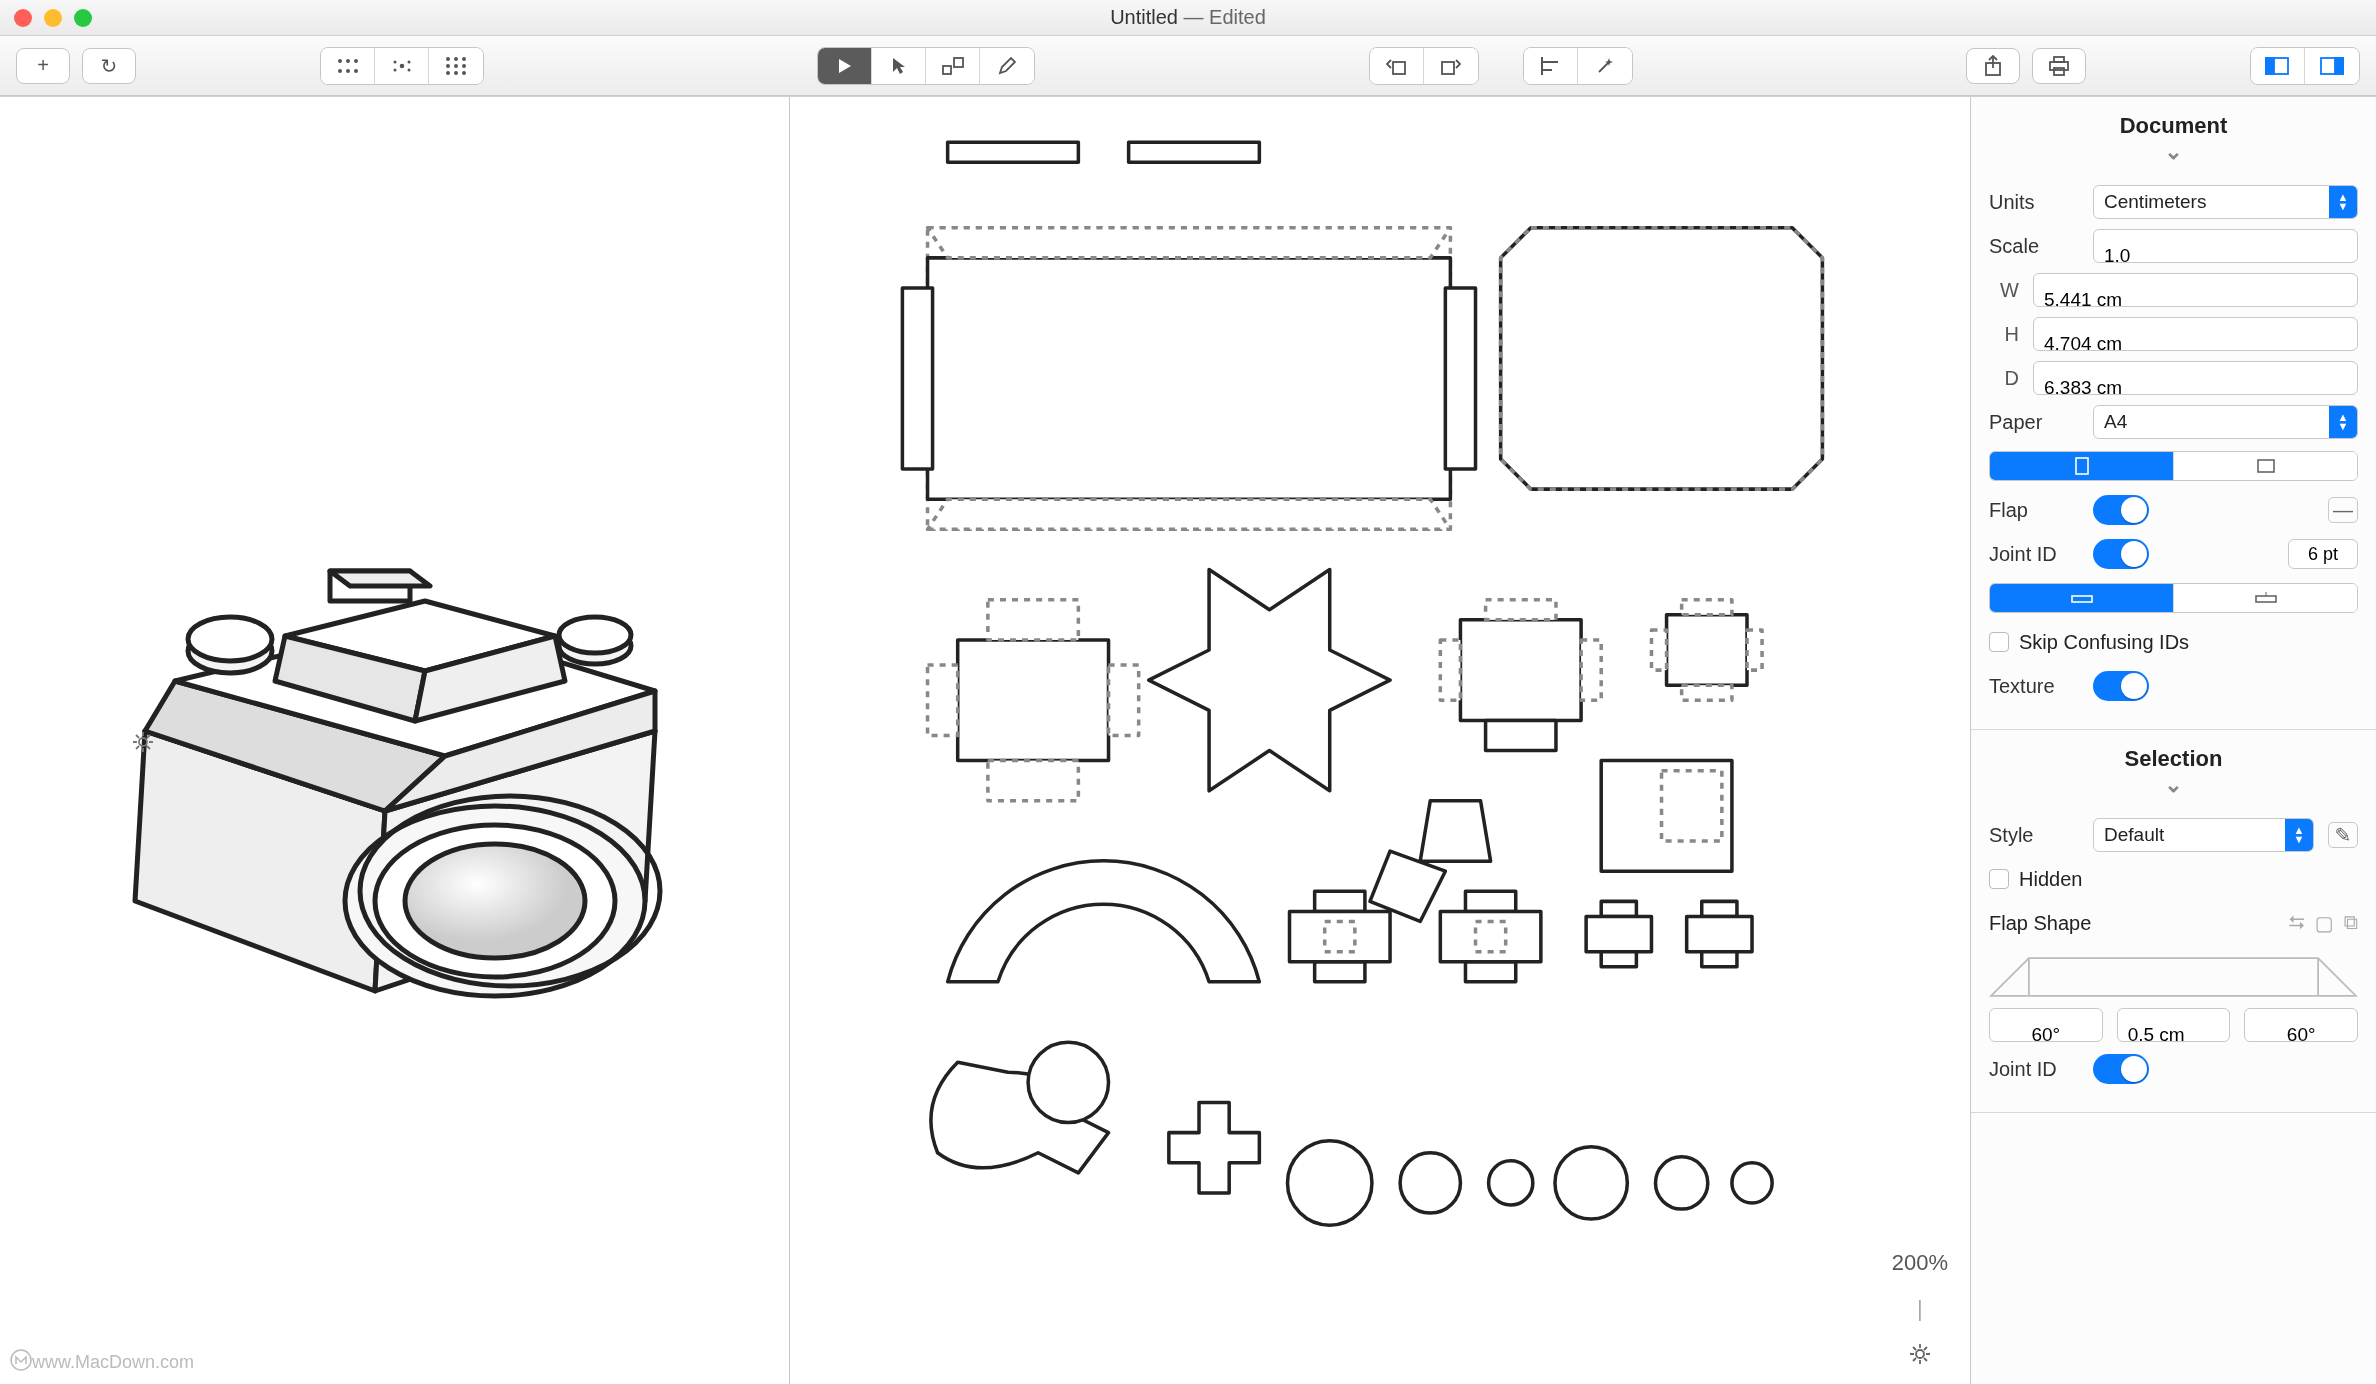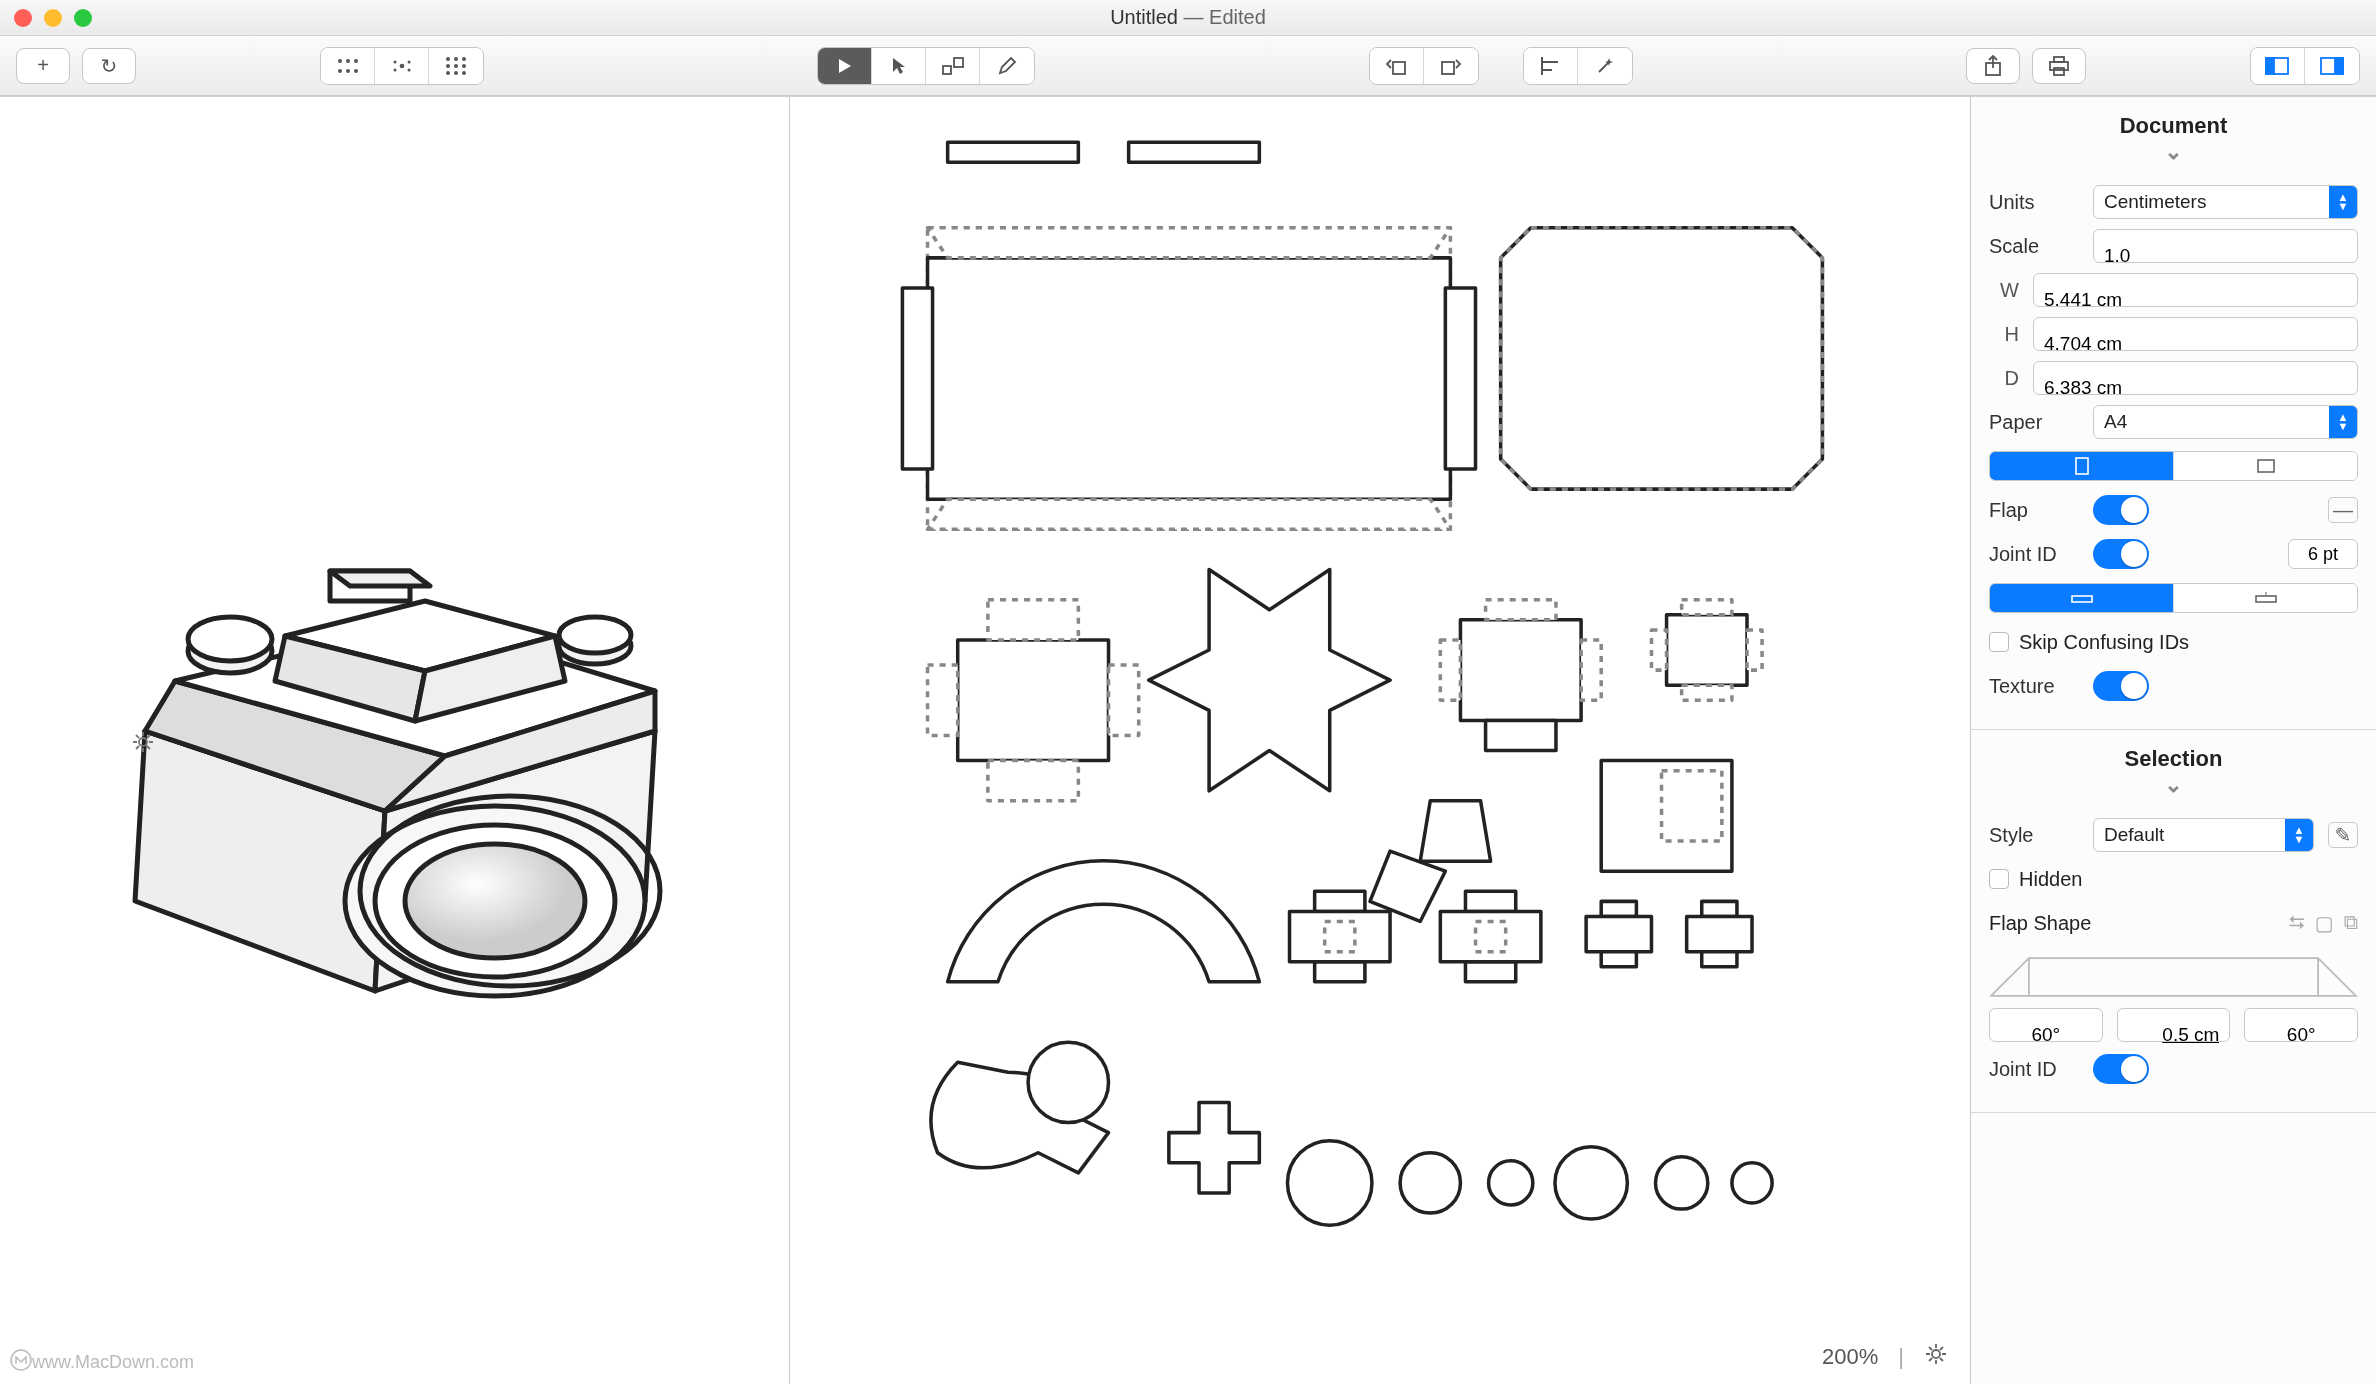--- a/index.html
+++ b/index.html
@@ -17,21 +17,21 @@
 .tb-btn:last-child { border-right:none;}
 .tb-btn.on { background:#5b5b5b; color:#fff; }
 .tb-single { border:1px solid #c5c5c5; border-radius:8px; background:#fff; width:54px; height:36px; display:flex; align-items:center; justify-content:center; cursor:pointer; color:#555; font-size:20px;}
 .spacer-flex { flex:1; }
 .main { flex:1; display:flex; overflow:hidden; background:#fff; border-top:1px solid #d0d0d0;}
 .view3d { width: 790px; background:#fff; border-right:1px solid #c9c9c9; position:relative; display:flex; align-items:center; justify-content:center; }
 .view3d svg { width:640px; height:640px; }
 .leftfoot { position:absolute; bottom:8px; right:18px; display:flex; gap:16px; color:#777; font-size:24px; }
 .unfold { flex:1; background:#fff; border-right:1px solid #c9c9c9; position:relative; overflow:hidden; }
 .unfold svg { width:100%; height:100%; }
-.rightfoot { position:absolute; bottom:12px; right:22px; display:flex; align-items:center; gap:20px; color:#555; font-size:22px; }
+.rightfoot { position:absolute; bottom:12px; right:22px; display:flex; align-items:center; gap:20px; color:#555; font-size:22px;flex-direction:column; }
 .inspector { width: 405px; background:#fcfcfc; overflow-y:auto; font-size:20px; color:#222; }
 .section { border-bottom:1px solid #d7d7d7; padding:10px 18px 16px 18px; }
 .sec-head { display:flex; align-items:center; justify-content:space-between; padding:6px 0 10px 0; font-weight:600; font-size:22px;flex-direction:column; }
 .sec-head .chev { color:#888; }
 .row { display:flex; align-items:center; gap:14px; margin:10px 0; min-height:34px;}
 .row .lbl { width:90px; color:#333; font-size:20px;}
 .row .lbl.small { width:30px; text-align:right; color:#555;}
 .field { flex:1; height:34px; border:1px solid #c8c8c8; border-radius:6px; background:#fff; padding:0 10px; display:flex; align-items:center;}
 .field input { border:none; outline:none; width:100%; font-size:19px; background:transparent;margin-top:19px; }
 .select { display:flex; align-items:center; flex:1; height:34px; border:1px solid #c8c8c8; border-radius:6px; background:#fff; overflow:hidden;}
@@ -546,21 +546,21 @@
                 <line x1="40" y1="8" x2="40" y2="46"></line>
                 <line x1="330" y1="8" x2="330" y2="46"></line>
               </g>
             </svg>
       </div>
       <div class="row tri3">
         <div class="field" style="justify-content:center">
               <input style="text-align: center;" value="60°">
             </div>
         <div class="field" style="justify-content:center">
-              <input style="text-align: right; text-decoration: underline;" value="0.5 cm">
+              <input style="text-align: left;" value="0.5 cm">
             </div>
         <div class="field" style="justify-content:center">
               <input style="text-align: center;" value="60°">
             </div>
       </div>
 
       <div class="row">
         <span class="lbl">Joint ID</span>
         <div class="switch on">
               <div class="knob"></div>

